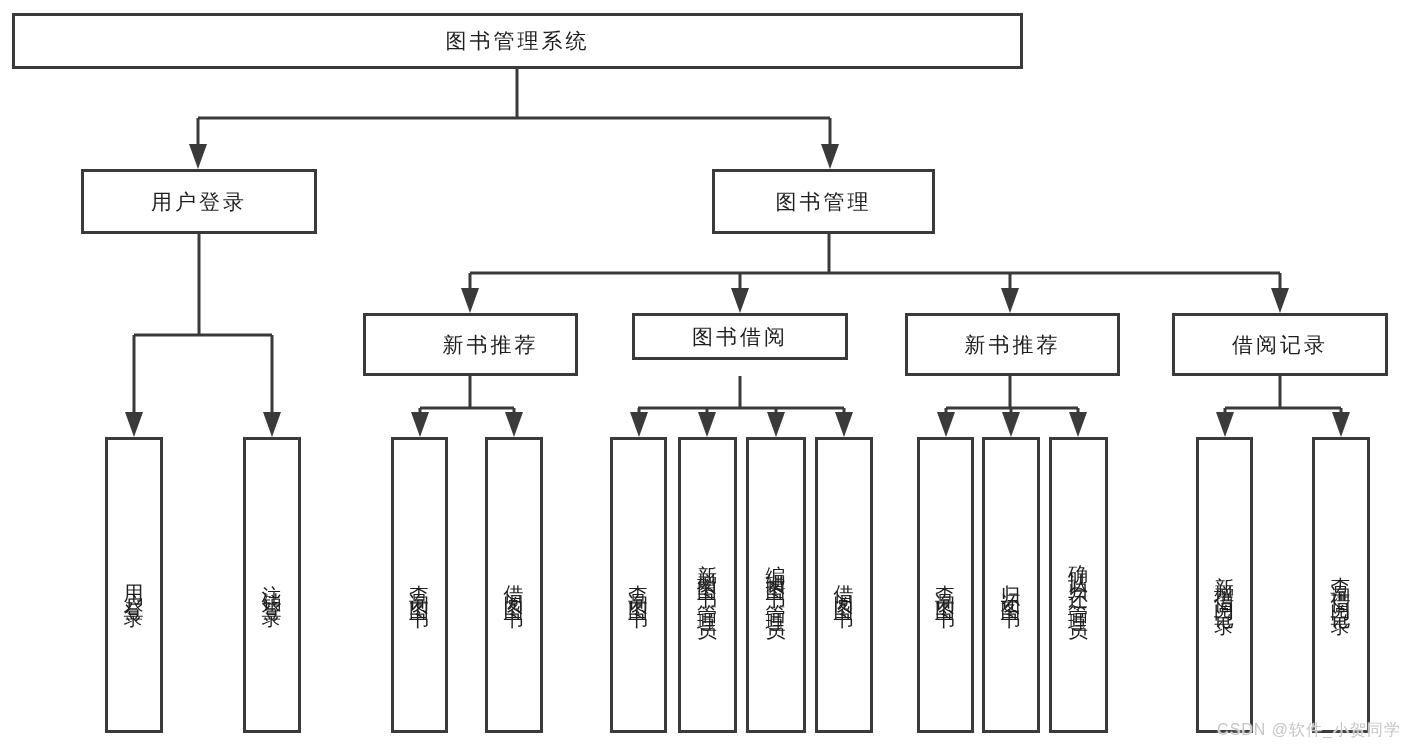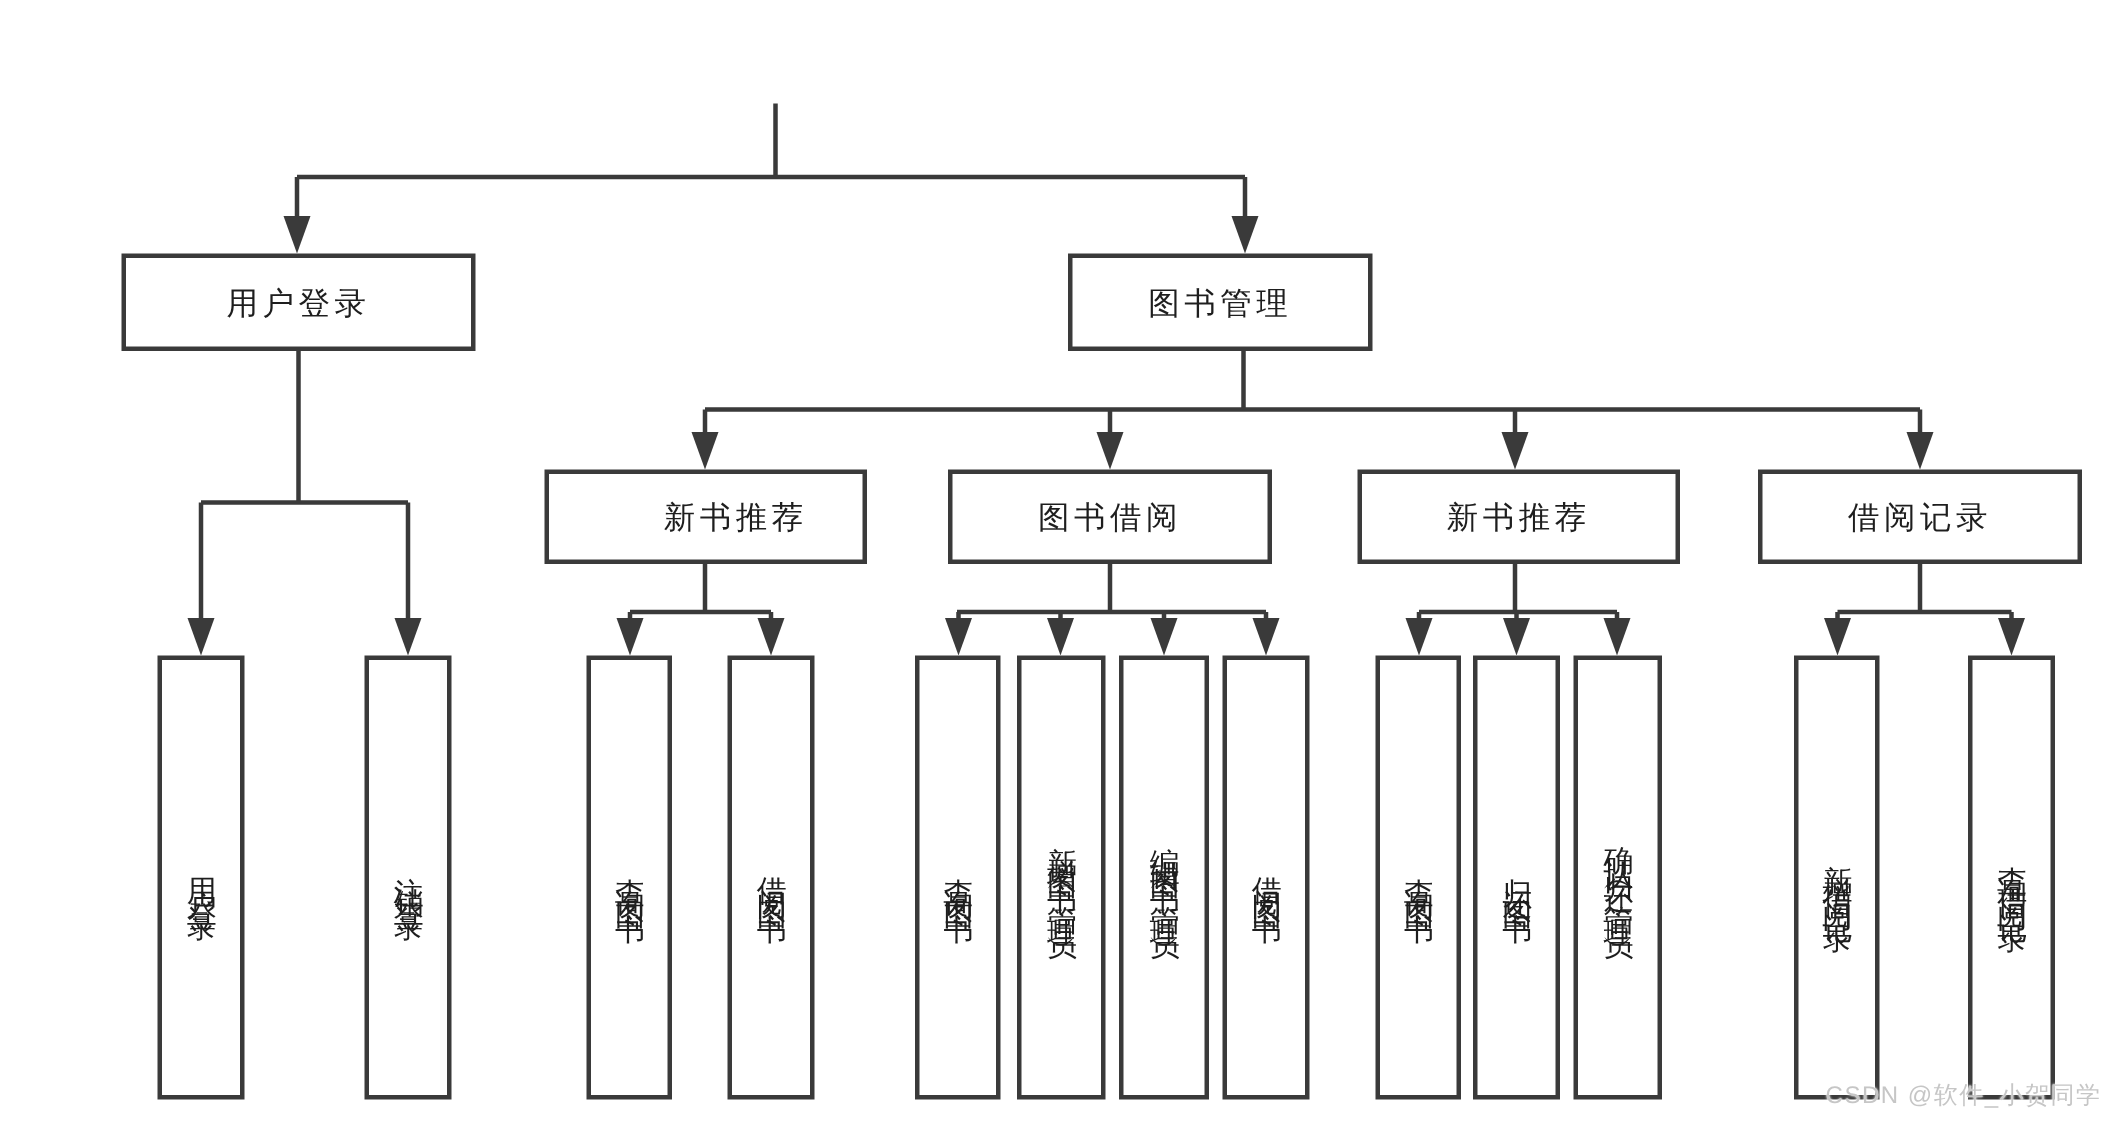--- a/index.html
+++ b/index.html
@@ -85,32 +85,35 @@
         <polygon points="767,412 785,412 776,437"></polygon>
         <polygon points="835,412 853,412 844,437"></polygon>
         <polygon points="937,412 955,412 946,437"></polygon>
         <polygon points="1002,412 1020,412 1011,437"></polygon>
         <polygon points="1069,412 1087,412 1078,437"></polygon>
         <polygon points="1216,412 1234,412 1225,437"></polygon>
         <polygon points="1332,412 1350,412 1341,437"></polygon>
       </g>
   </svg>
 
+  <div class="node" style="left:12px;top:13px;width:1011px;height:56px;">
+    <span class="h-label">图书管理系统</span>
+  </div>
 
   <div class="node" style="left:81px;top:169px;width:236px;height:65px;">
     <span class="h-label">用户登录</span>
   </div>
-  <div class="node" style="left:712px;top:169px;width:203px;height:65px;">
+  <div class="node" style="left:712px;top:169px;width:223px;height:65px;">
     <span class="h-label">图书管理</span>
   </div>
 
   <div class="node" style="left:363px;top:313px;width:215px;height:63px;padding-left:40px;">
     <span class="h-label">新书推荐</span>
   </div>
-  <div class="node" style="left:632px;top:313px;width:216px;height:63px;">
+  <div class="node" style="left:632px;top:313px;width:216px;height:47px;">
     <span class="h-label">图书借阅</span>
   </div>
   <div class="node" style="left:905px;top:313px;width:215px;height:63px;">
     <span class="h-label">新书推荐</span>
   </div>
   <div class="node" style="left:1172px;top:313px;width:216px;height:63px;">
     <span class="h-label">借阅记录</span>
   </div>
 
   <div class="node leaf" style="left:105px;top:437px;width:58px;height:296px;">

